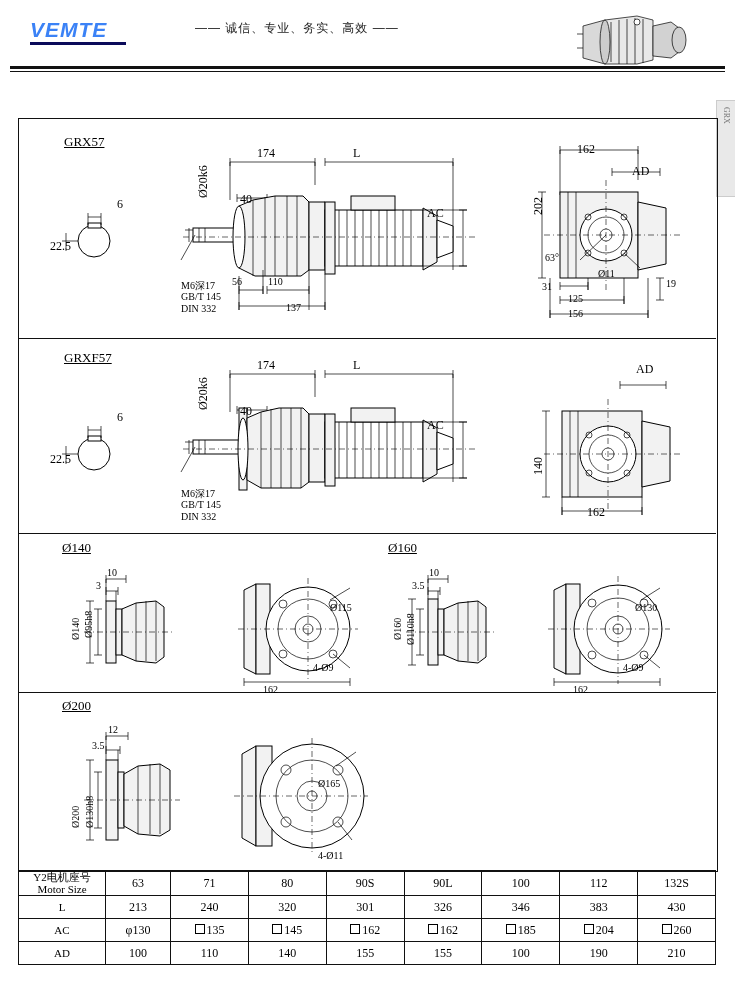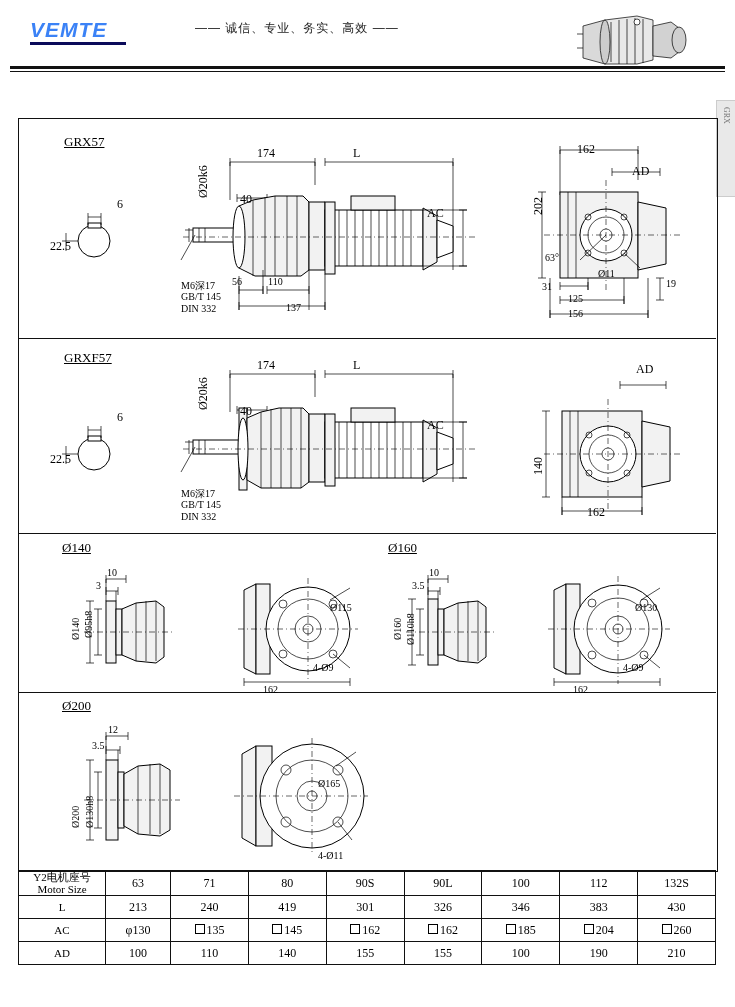--- a/index.html
+++ b/index.html
@@ -415,21 +415,21 @@
       <td>90S</td>
       <td>90L</td>
       <td>100</td>
       <td>112</td>
       <td>132S</td>
     </tr>
     <tr>
       <td class="rowhead">L</td>
       <td>213</td>
       <td>240</td>
-      <td>419</td>
+      <td>320</td>
       <td>301</td>
       <td>326</td>
       <td>346</td>
       <td>383</td>
       <td>430</td>
     </tr>
     <tr>
       <td class="rowhead">AC</td>
       <td><span>φ130</span></td>
       <td><span class="sq"></span><span>135</span></td>

